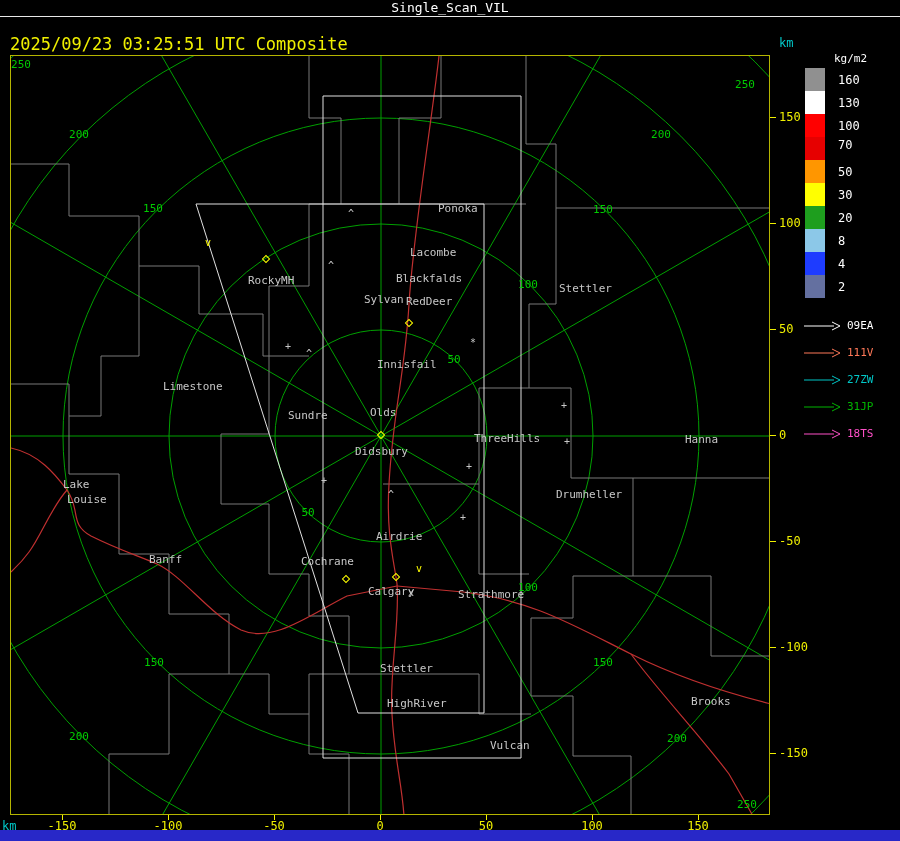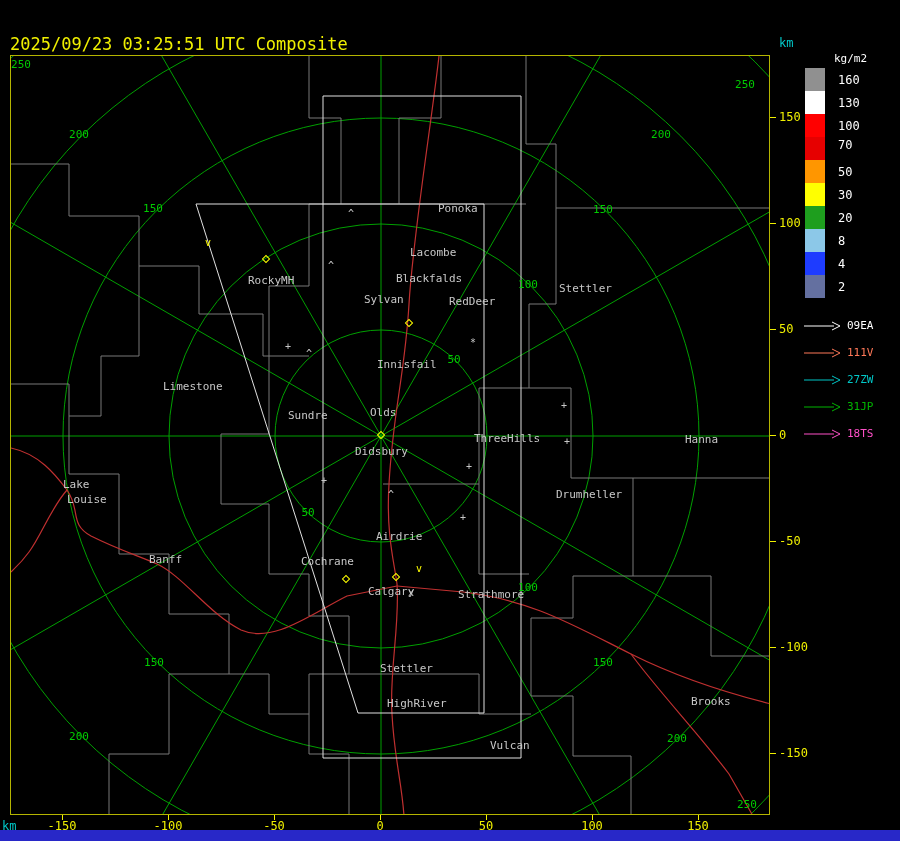--- a/index.html
+++ b/index.html
@@ -43,20 +43,23 @@
   .b-label { position:absolute; top:4px; color:#f0f000; font-size:12px; transform:translate(-50%,0); }
   .km-bottom { position:absolute; left:2px; top:819px; color:#00c8c8; font-size:12px; }
 
   .bottom-bar { position:absolute; left:0; top:830px; width:900px; height:11px; background:#2828c8; }
 </style>
 </head>
 <body>
 
 <div class="screen">
 
+  <div class="title-bar">
+    <span>Single_Scan_VIL</span>
+  </div>
 
   <span class="timestamp">2025/09/23 03:25:51 UTC Composite</span>
   <span class="km-top">km</span>
 
   <div class="map" id="map">
     <svg width="760" height="760" viewBox="0 0 760 760">
 
       <g stroke="#00a000" fill="none" stroke-width="1">
         <circle cx="370" cy="380" r="106"></circle>
         <circle cx="370" cy="380" r="212"></circle>
@@ -120,21 +123,21 @@
         <span class="ring-label" style="left: 592px; top: 606px;">150</span>
         <span class="ring-label" style="left: 666px; top: 682px;">200</span>
         <span class="ring-label" style="left: 736px; top: 748px;">250</span>
         <span class="ring-label" style="left: 297px; top: 456px;">50</span>
         <span class="ring-label" style="left: 143px; top: 606px;">150</span>
         <span class="ring-label" style="left: 68px; top: 680px;">200</span>
         <span class="town" style="left: 427px; top: 152px;">Ponoka</span>
         <span class="town" style="left: 399px; top: 196px;">Lacombe</span>
         <span class="town" style="left: 385px; top: 222px;">Blackfalds</span>
         <span class="town" style="left: 353px; top: 243px;">Sylvan</span>
-        <span class="town" style="left: 395px; top: 245px; margin-left: 43px;">RedDeer</span>
+        <span class="town" style="left: 395px; top: 245px;">RedDeer</span>
         <span class="town" style="left: 548px; top: 232px;">Stettler</span>
         <span class="town" style="left: 237px; top: 224px;">RockyMH</span>
         <span class="town" style="left: 152px; top: 330px;">Limestone</span>
         <span class="town" style="left: 366px; top: 308px;">Innisfail</span>
         <span class="town" style="left: 277px; top: 359px;">Sundre</span>
         <span class="town" style="left: 359px; top: 356px;">Olds</span>
         <span class="town" style="left: 344px; top: 395px;">Didsbury</span>
         <span class="town" style="left: 463px; top: 382px;">ThreeHills</span>
         <span class="town" style="left: 674px; top: 383px;">Hanna</span>
         <span class="town" style="left: 545px; top: 438px;">Drumheller</span>

